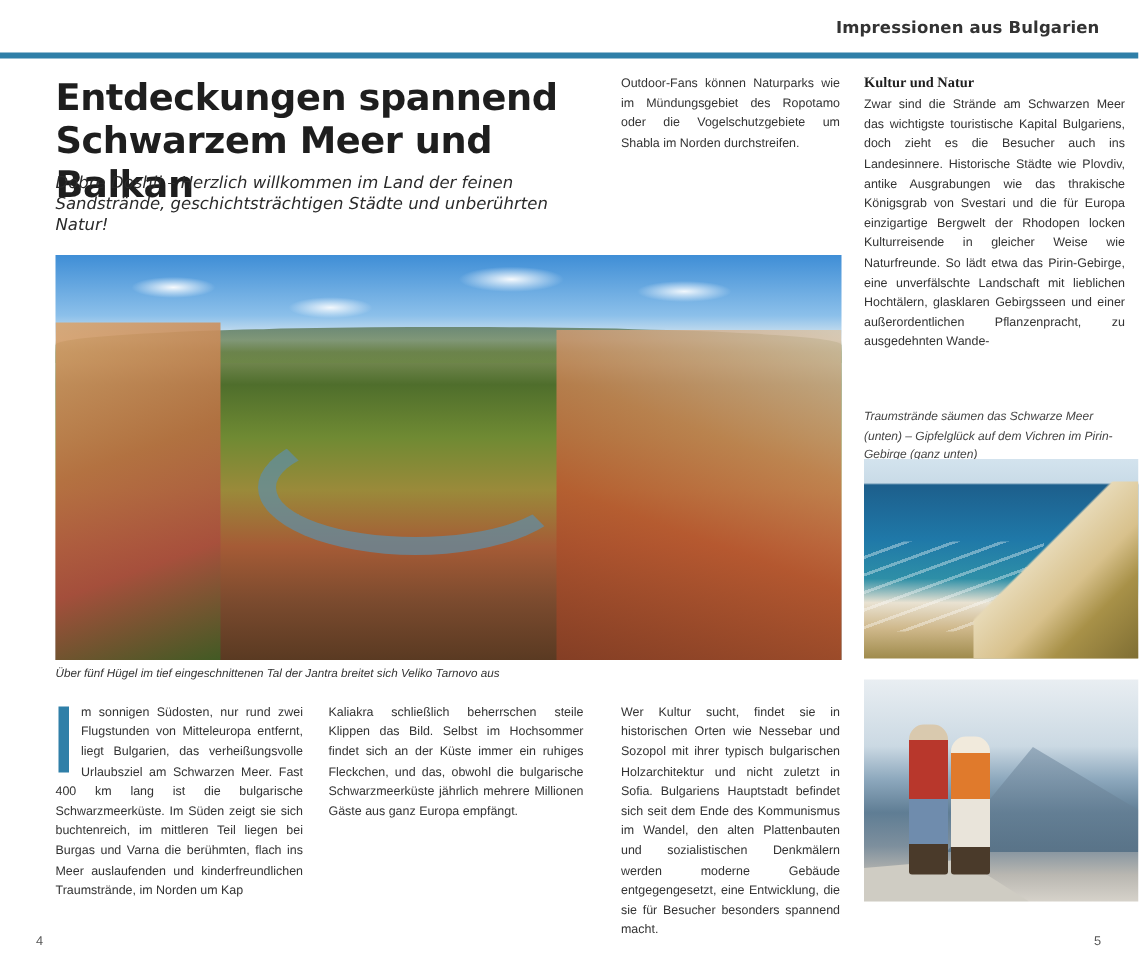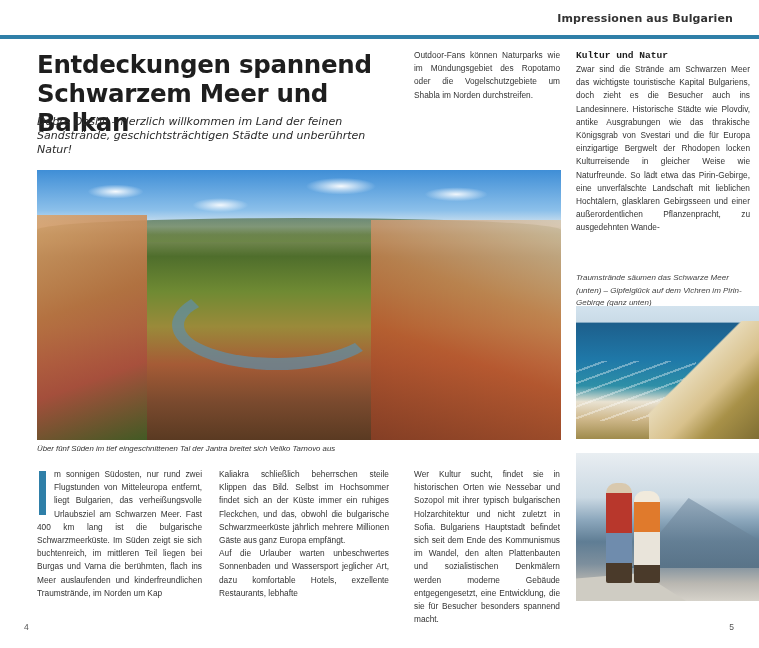--- a/index.html
+++ b/index.html
@@ -10,21 +10,21 @@
   .rule { position: absolute; left: 0; top: 35px; width: 759px; height: 4px; background: #2f7fa8; }
 
   .title { position: absolute; left: 37px; top: 50px; width: 370px; font-size: 24.5px; font-weight: bold; line-height: 29px; color: #1e1e1e; letter-spacing: -0.3px; }
   .intro { position: absolute; left: 37px; top: 115px; width: 365px; font-family: "DejaVu Sans", sans-serif; font-style: italic; font-size: 11px; line-height: 14px; color: #2a2a2a; }
 
   .col { position: absolute; font-size: 8.3px; line-height: 13.2px; color: #333; text-align: justify; font-family: "Liberation Sans", sans-serif; }
   .col p { margin: 0; }
 
   .col-top-mid { left: 414px; top: 49px; width: 146px; }
   .col-right { left: 576px; top: 49px; width: 174px; }
-  .col-right h3 { font-size: 9.6px; font-weight: bold; color: #1e1e1e; line-height: 13px; margin-bottom: 1px; font-family: Liberation Mono, monospace; }
+  .col-right h3 { font-size: 9.6px; font-weight: bold; color: #1e1e1e; line-height: 13px; margin-bottom: 1px; font-family: Liberation Serif, serif; }
 
   .caption-right { position: absolute; left: 576px; top: 272px; width: 176px; font-style: italic; font-size: 8px; line-height: 12.5px; color: #444; font-family: "Liberation Sans", sans-serif; }
 
   .photo { position: absolute; overflow: hidden; }
   .photo-main { left: 37px; top: 170px; width: 524px; height: 270px;
     background:
       radial-gradient(ellipse 40px 10px at 15% 8%, rgba(255,255,255,0.95), transparent 70%),
       radial-gradient(ellipse 50px 12px at 58% 6%, rgba(255,255,255,0.95), transparent 70%),
       radial-gradient(ellipse 45px 10px at 80% 9%, rgba(255,255,255,0.9), transparent 70%),
       radial-gradient(ellipse 40px 10px at 35% 13%, rgba(255,255,255,0.9), transparent 70%),
@@ -75,42 +75,41 @@
   <p>Zwar sind die Strände am Schwarzen Meer das wichtigste touristische Kapital Bulgariens, doch zieht es die Besucher auch ins Landesinnere. Historische Städte wie Plovdiv, antike Ausgrabungen wie das thrakische Königsgrab von Svestari und die für Europa einzigartige Bergwelt der Rhodopen locken Kulturreisende in gleicher Weise wie Naturfreunde. So lädt etwa das Pirin-Gebirge, eine unverfälschte Landschaft mit lieblichen Hochtälern, glasklaren Gebirgsseen und einer außerordentlichen Pflanzenpracht, zu ausgedehnten Wande-</p>
 </div>
 <p class="caption-right">Traumstrände säumen das Schwarze Meer (unten) – Gipfelglück auf dem Vichren im Pirin-Gebirge (ganz unten)</p>
 
 <div class="photo photo-main">
   <div class="hills"></div>
   <div class="cityL"></div>
   <div class="river"></div>
   <div class="cityR"></div>
 </div>
-<p class="caption-main">Über fünf Süden im tief eingeschnittenen Tal der Jantra breitet sich Veliko Tarnovo aus</p>
+<p class="caption-main">Über fünf Hügel im tief eingeschnittenen Tal der Jantra breitet sich Veliko Tarnovo aus</p>
 
 <div class="photo photo-beach">
   <div class="waves"></div>
   <div class="shore"></div>
 </div>
 
 <div class="photo photo-hikers">
   <div class="mtn"></div>
   <div class="rock"></div>
   <div class="h1"></div>
   <div class="h2"></div>
 </div>
 
 <div class="col col-b1">
   <span class="dropcap"></span>
   <p>m sonnigen Südosten, nur rund zwei Flugstunden von Mitteleuropa entfernt, liegt Bulgarien, das verheißungsvolle Urlaubsziel am Schwarzen Meer. Fast 400 km lang ist die bulgarische Schwarzmeerküste. Im Süden zeigt sie sich buchtenreich, im mittleren Teil liegen bei Burgas und Varna die berühmten, flach ins Meer auslaufenden und kinderfreundlichen Traumstrände, im Norden um Kap</p>
 </div>
 
 <div class="col col-b2">
   <p>Kaliakra schließlich beherrschen steile Klippen das Bild. Selbst im Hochsommer findet sich an der Küste immer ein ruhiges Fleckchen, und das, obwohl die bulgarische Schwarzmeerküste jährlich mehrere Millionen Gäste aus ganz Europa empfängt.</p>
-  <p>Auf die Urlauber warten unbeschwertes Sonnenbaden und Wassersport jeglicher Art, dazu komfortable Hotels, exzellente Restaurants, lebhafte</p>
 </div>
 
 <div class="col col-b3">
   <p>Wer Kultur sucht, findet sie in historischen Orten wie Nessebar und Sozopol mit ihrer typisch bulgarischen Holzarchitektur und nicht zuletzt in Sofia. Bulgariens Hauptstadt befindet sich seit dem Ende des Kommunismus im Wandel, den alten Plattenbauten und sozialistischen Denkmälern werden moderne Gebäude entgegengesetzt, eine Entwicklung, die sie für Besucher besonders spannend macht.</p>
 </div>
 
 <div class="page-num pn-left">4</div>
 <div class="page-num pn-right">5</div>
 
 </body></html>

